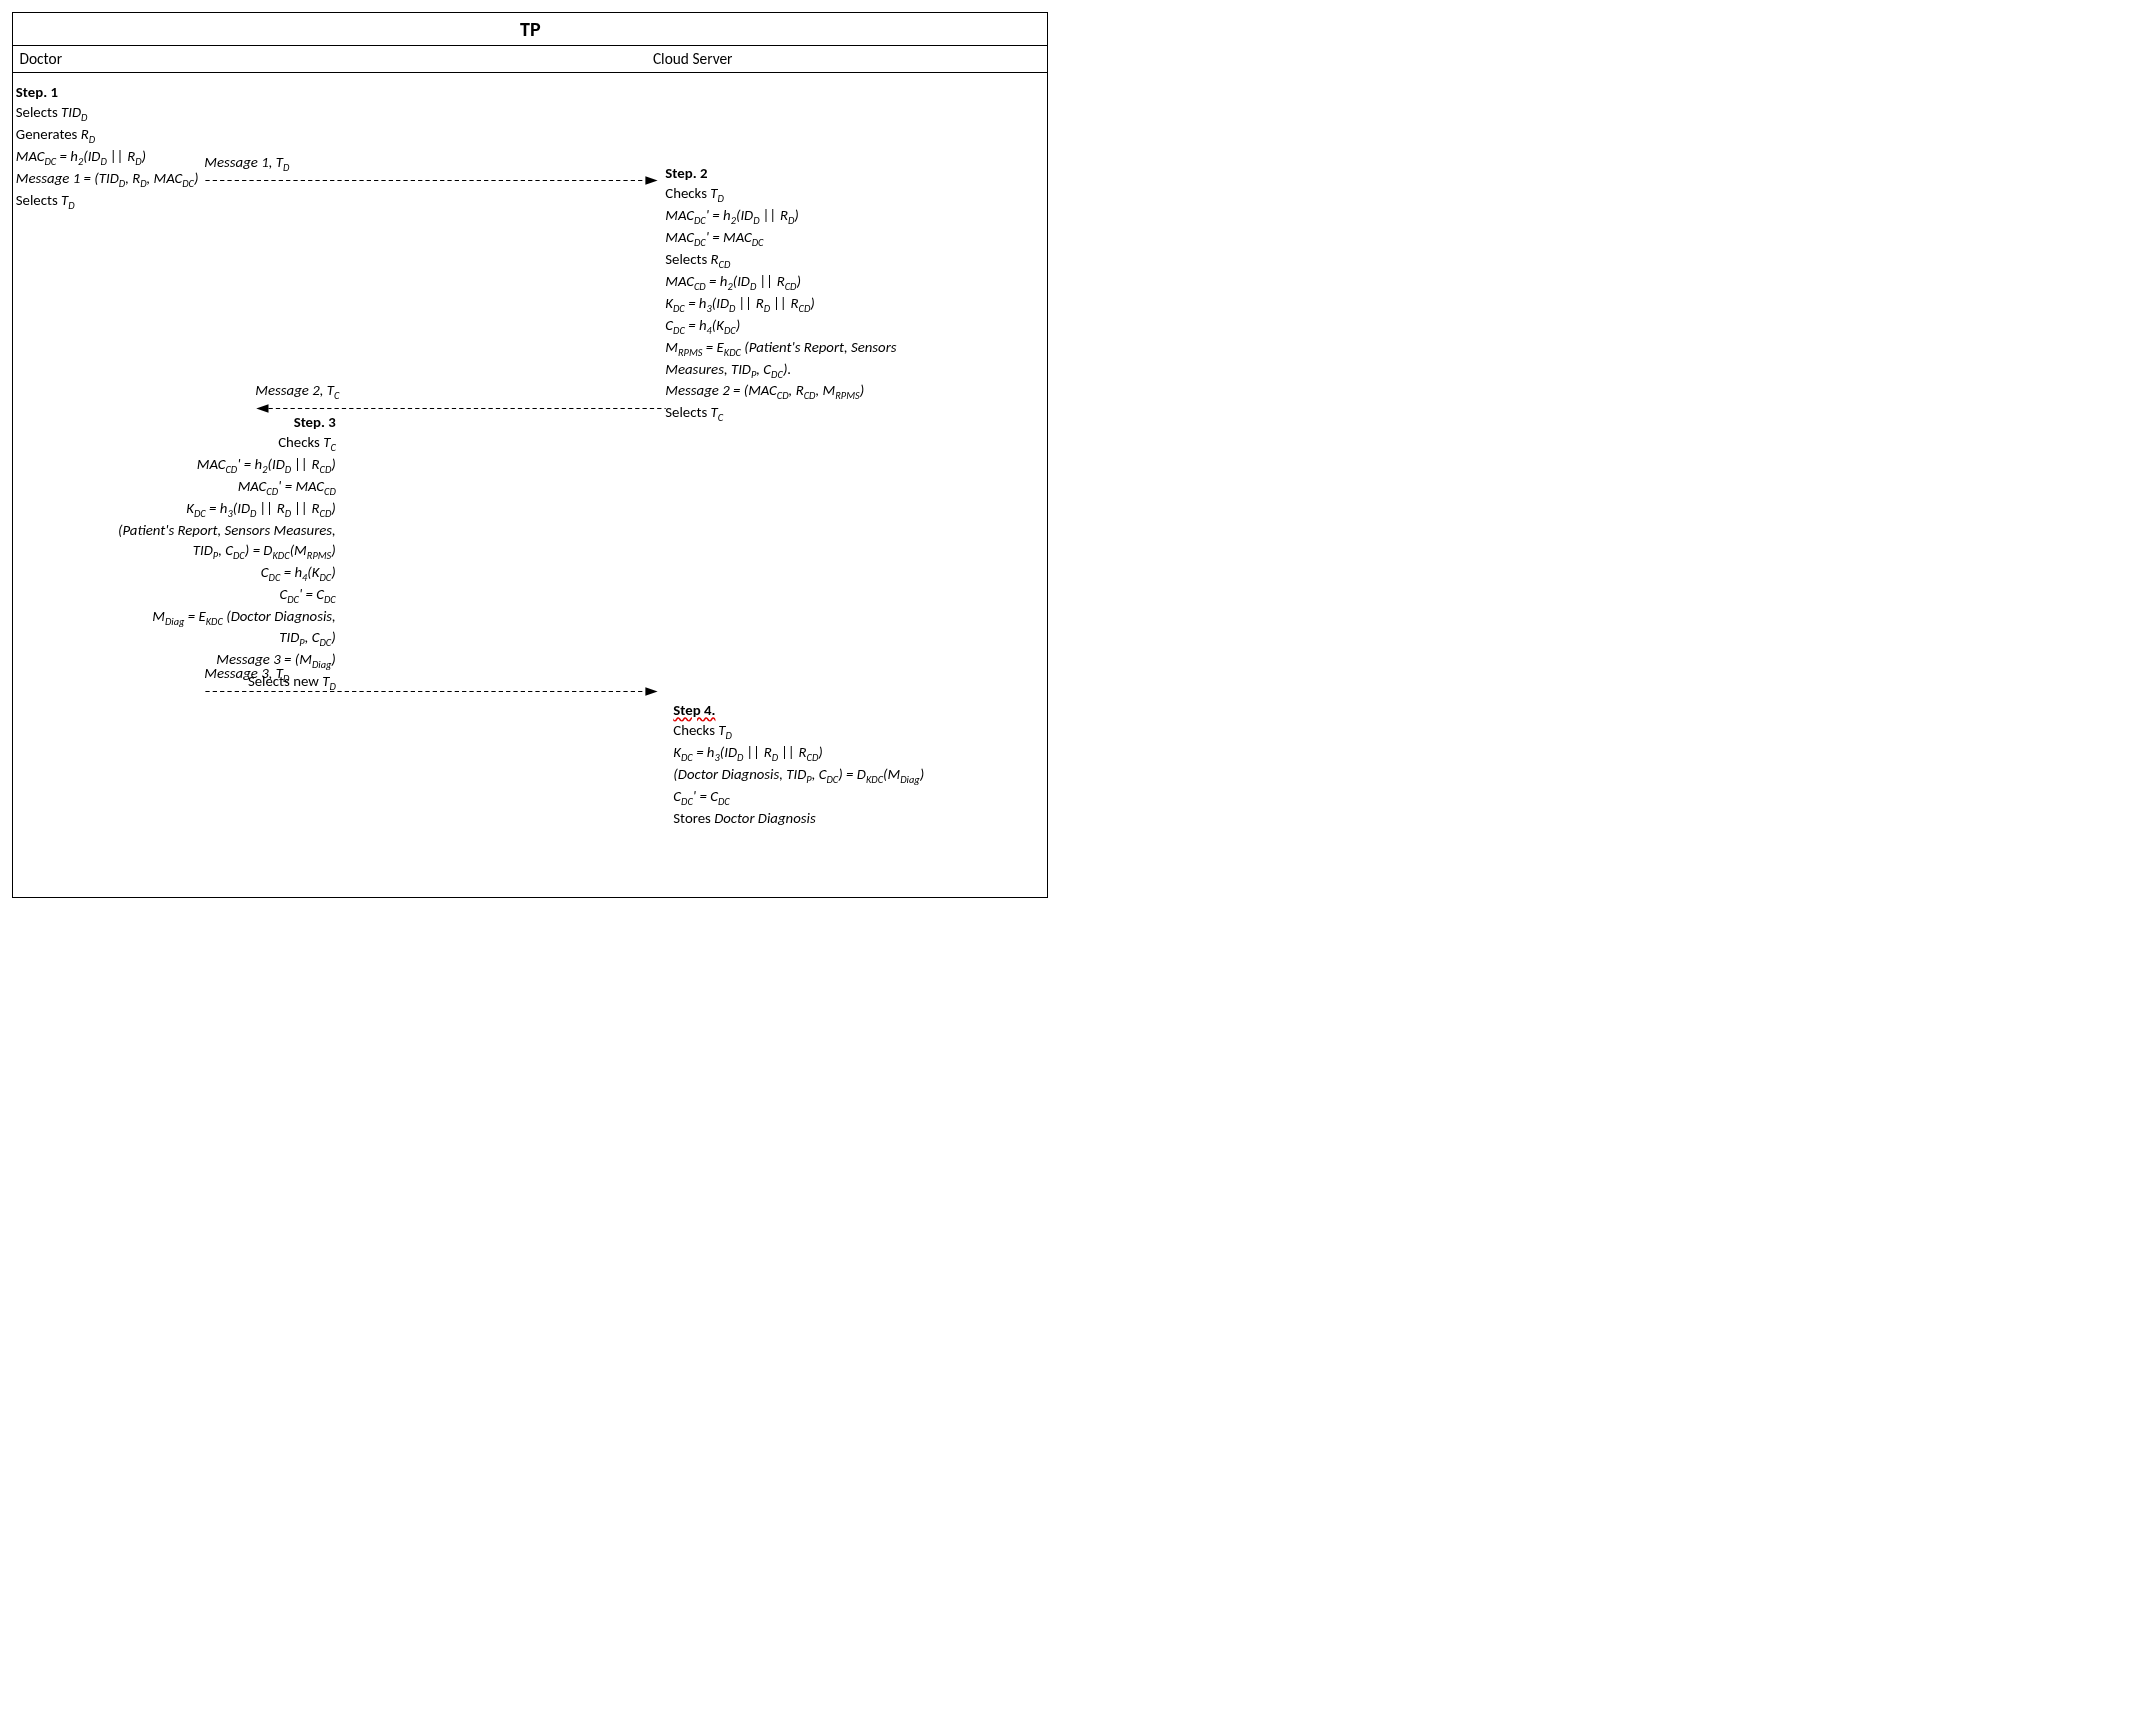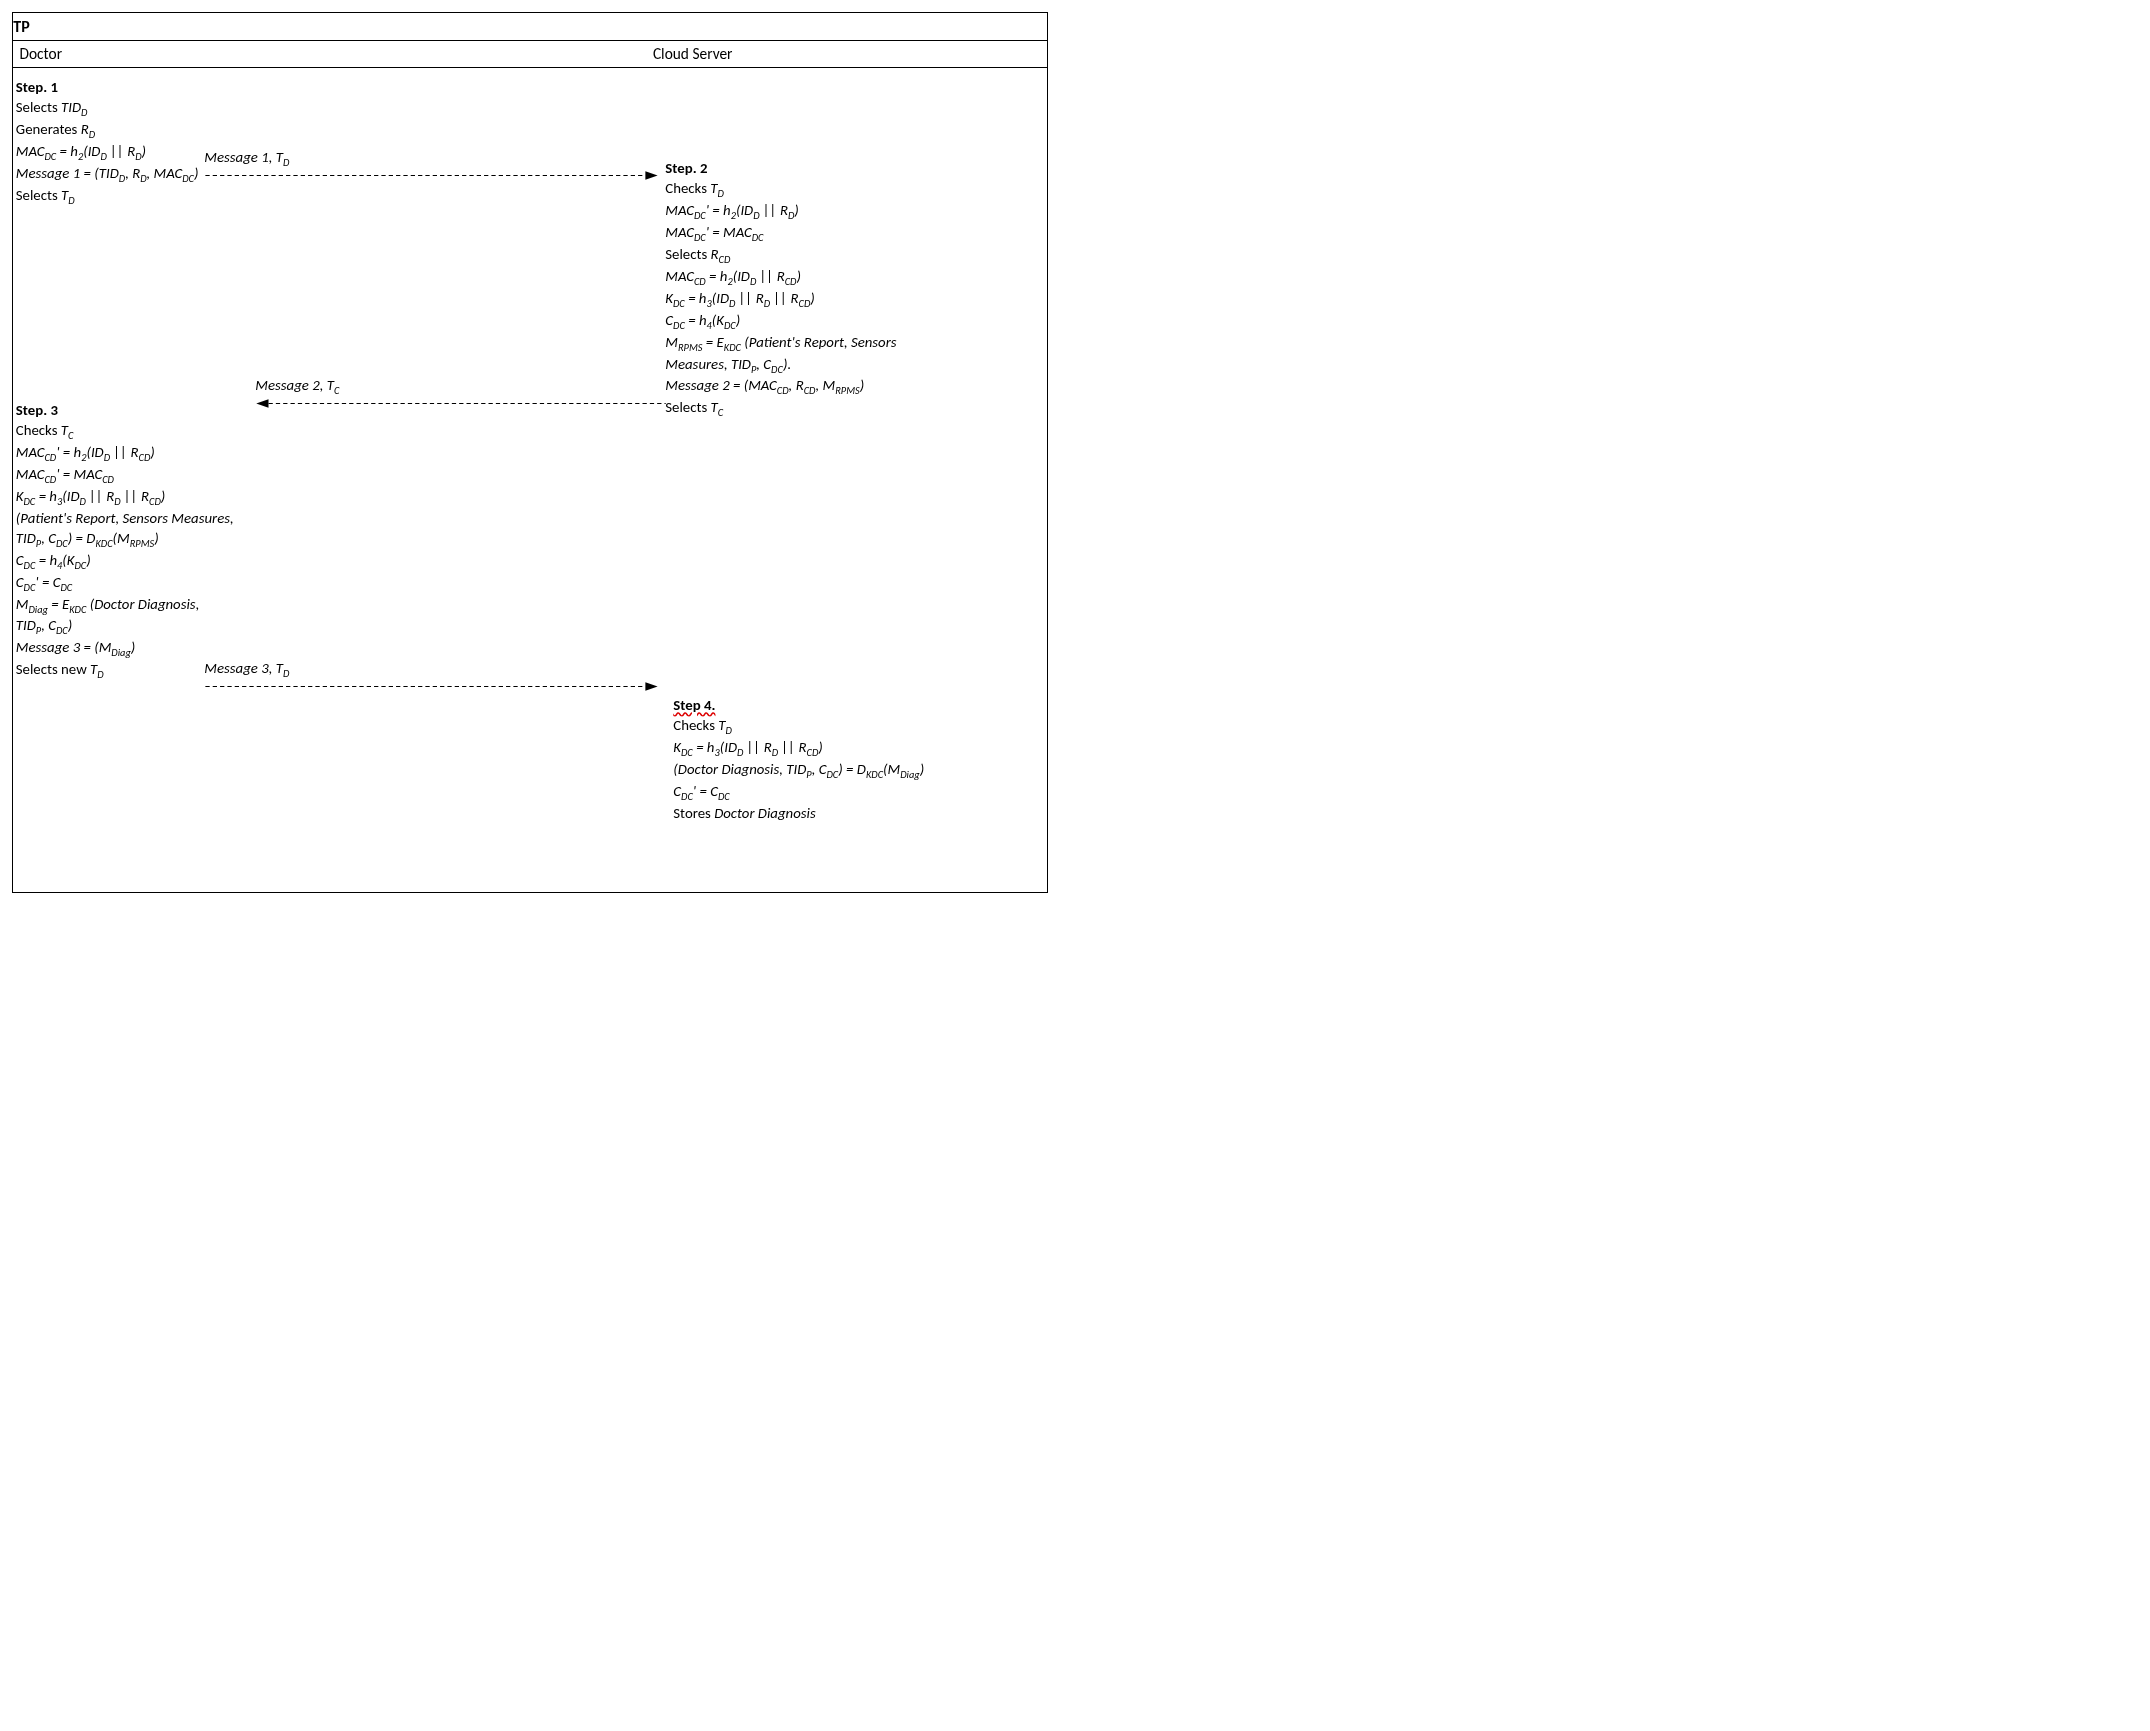--- a/index.html
+++ b/index.html
@@ -7,22 +7,23 @@
     font-size: 14.8px;
     margin: 12.3px;
     color: #000;
     background: #fff;
   }
   .outer {
     border: 1.2px solid #000;
     width: 1034px;
   }
   .title-row {
+    text-align: center;
     font-weight: bold;
-    font-size: 16px;
+    font-size: 20px;
     border-bottom: 1.2px solid #000;
     padding: 3.7px 0;
   }
   .header-row {
     display: flex;
     border-bottom: 1.2px solid #000;
     padding: 3.7px 6.2px;
     font-size: 15.4px;
   }
   .header-left { flex: 0 0 62%; }
@@ -96,21 +97,21 @@
     </div>
 
     <div class="arrow-wrap" style="left:242px; top:308px; width:412px;">
       <div class="arrow-label"><span>Message 2, T</span><sub>C</sub></div>
       <svg class="arrow" width="412" height="11" viewBox="0 0 670 18">
         <line x1="20" y1="9" x2="670" y2="9" stroke="#000" stroke-width="2" stroke-dasharray="7 5"></line>
         <polygon points="20,2 0,9 20,16" fill="#000"></polygon>
       </svg>
     </div>
 
-    <div class="step" style="left:2.5px; top:333px; width:320px;">
+    <div class="step" style="left:2.5px; top:340px; width:320px;text-align:right;">
       <p class="step-title">Step. 3</p>
       <p><span>Checks </span><span class="italic"><span>T</span><sub>C</sub></span></p>
       <p class="italic"><span>MAC</span><sub>CD</sub><span>' = h</span><sub>2</sub><span>(ID</span><sub>D</sub><span> || R</span><sub>CD</sub><span>)</span></p>
       <p class="italic"><span>MAC</span><sub>CD</sub><span>' = MAC</span><sub>CD</sub></p>
       <p class="italic"><span>K</span><sub>DC</sub><span> = h</span><sub>3</sub><span>(ID</span><sub>D</sub><span> || R</span><sub>D</sub><span> || R</span><sub>CD</sub><span>)</span></p>
       <p class="italic">(Patient's Report, Sensors Measures,</p>
       <p class="italic"><span> TID</span><sub>P</sub><span>, C</span><sub>DC</sub><span>) = D</span><sub>KDC</sub><span>(M</span><sub>RPMS</sub><span>)</span></p>
       <p class="italic"><span>C</span><sub>DC</sub><span> = h</span><sub>4</sub><span>(K</span><sub>DC</sub><span>)</span></p>
       <p class="italic"><span>C</span><sub>DC</sub><span>' = C</span><sub>DC</sub></p>
       <p class="italic"><span>M</span><sub>Diag</sub><span> = E</span><sub>KDC</sub><span> (Doctor Diagnosis,</span></p>

